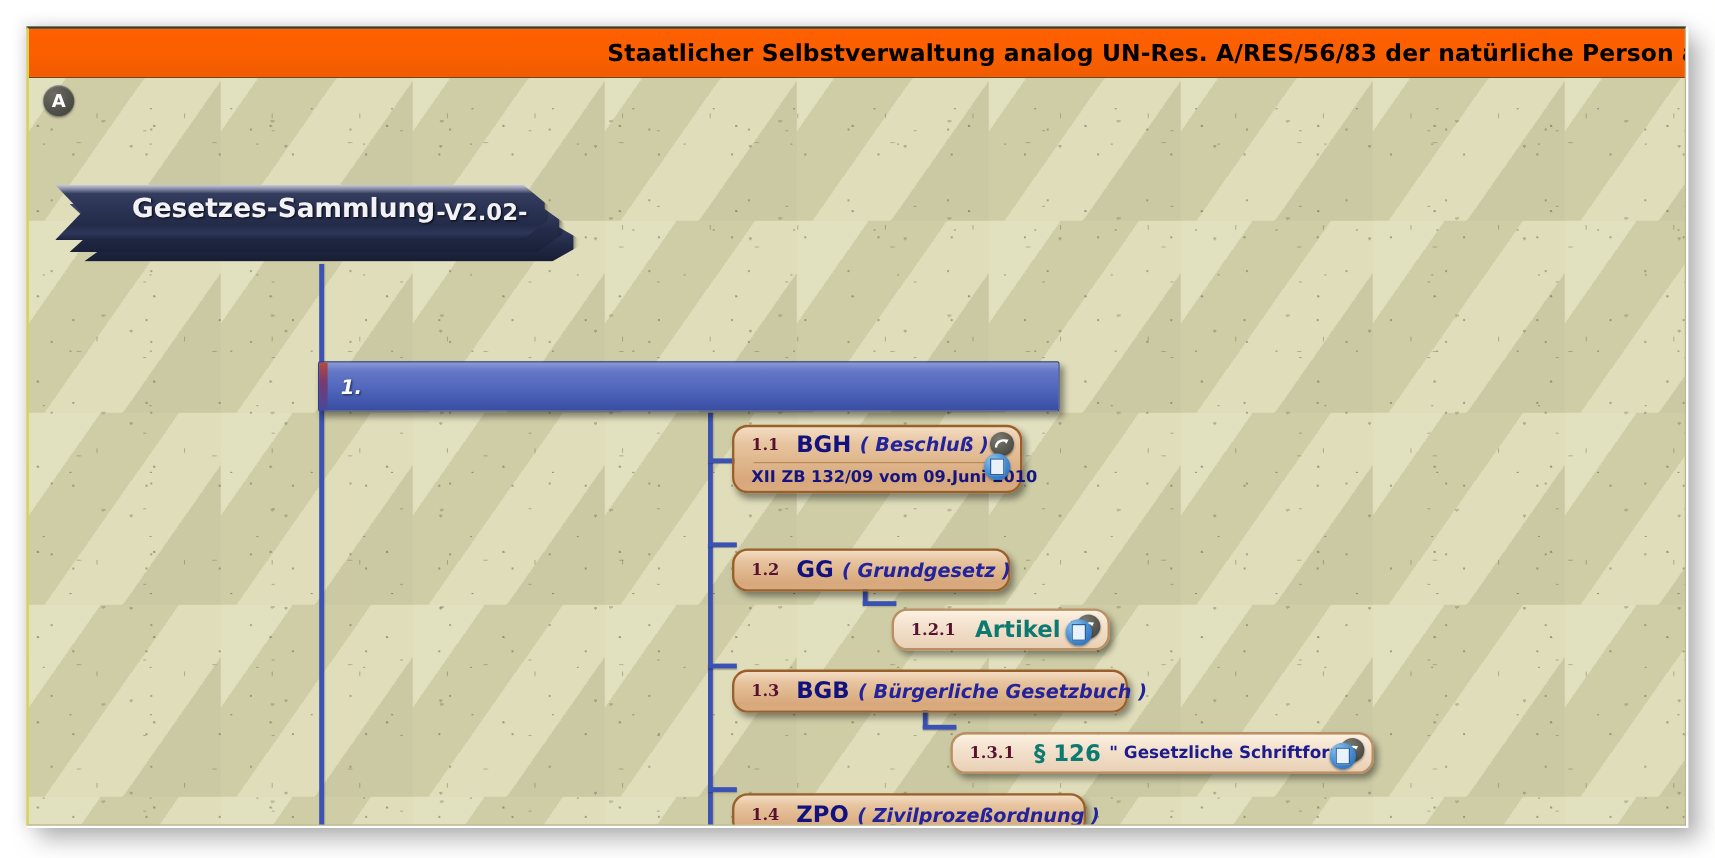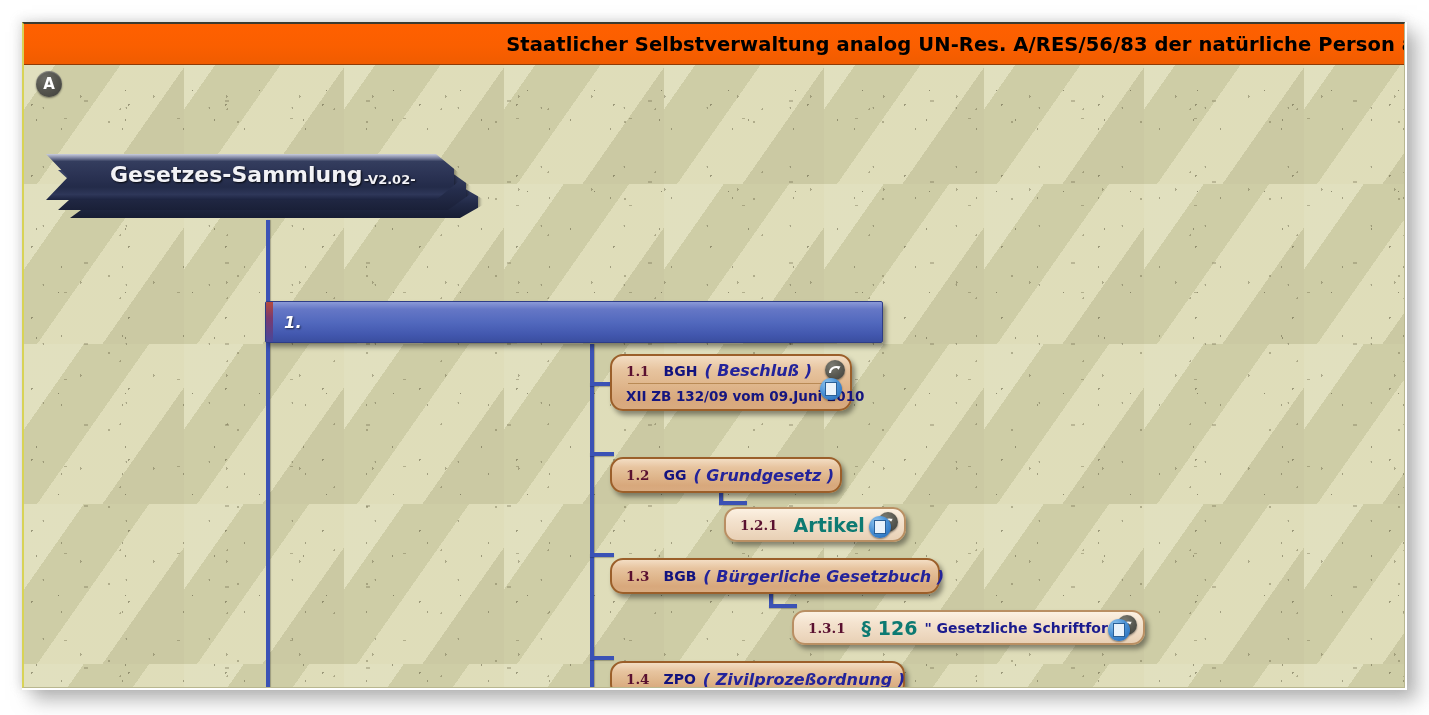--- a/index.html
+++ b/index.html
@@ -92,21 +92,21 @@
     clip-path:polygon(0 0, 390px 0, 418px 50%, 390px 100%, 0 100%, 22px 50%);}
   .banner.l1{z-index:3;}
   .banner.l2{z-index:2;}
   .banner.l3{z-index:1;}
   #root-label{
     position:absolute;z-index:4;left:86px;top:138px;
     color:#f2f2f6;font-weight:bold;font-size:22px;
     text-shadow:1px 1px 2px rgba(0,0,0,.85);
     white-space:nowrap;
   }
-  #root-label .ver{font-size:13px;vertical-align:-2px;margin-left:1px;}
+  #root-label .ver{font-size:19px;vertical-align:-2px;margin-left:1px;}
 
   
   .node-blue{
     position:absolute;
     background:linear-gradient(180deg,#8b9ad8 0%,#6577c6 18%,#5168bd 52%,#4257ae 82%,#3a4e9f 100%);
     border:1px solid #2e3d86;
     border-radius:2px;
     box-shadow:3px 4px 5px rgba(0,0,0,.40);
     display:flex;align-items:center;
     padding:0 12px 0 18px;
@@ -139,21 +139,21 @@
   .node-cream{
     background:linear-gradient(180deg,#fcf1e2 0%,#f4e3cf 35%,#eed9c1 70%,#e8d0b5 100%);
     border:2px solid #b98f63;
   }
   .node-tan .line1{
     display:flex;align-items:center;
     font-size:16px;font-weight:bold;color:#1a1a8c;
     padding:0 14px;
   }
   .node-tan .num{font-size:13.5px;font-weight:bold;color:#5a1030;font-family:"DejaVu Serif","Liberation Serif",serif;}
-  .node-tan .abbr{font-size:14px;font-weight:bold;color:#12127e;margin-left:14px;}
+  .node-tan .abbr{font-size:19px;font-weight:bold;color:#12127e;margin-left:14px;}
   .node-tan .paren{font-size:16px;font-style:italic;font-weight:bold;color:#23239b;margin-left:7px;}
   .node-tan .teal{color:#0d7a72;font-size:19px;font-weight:bold;margin-left:16px;}
   .node-tan .quoted{color:#1b1b8e;font-size:14px;font-weight:bold;margin-left:7px;}
   .node-tan .rule{
     height:1px;background:#b98a55;margin:3px 16px 4px 16px;
   }
   .node-tan .sub{
     font-size:13.5px;font-weight:bold;color:#15157f;
     padding:0 14px;text-align:center;
   }
@@ -243,21 +243,21 @@
     </div>
 
     <div class="node-tan" style="left:586px;top:433px;width:232px;height:36px;">
       <div class="line1">
         <span class="num">1.2</span>
         <span class="abbr">GG</span>
         <span class="paren">( Grundgesetz )</span>
       </div>
     </div>
 
-    <div class="node-tan node-cream" style="left:700px;top:483px;width:182px;height:35px;">
+    <div class="node-tan node-cream" style="left:719px;top:483px;width:182px;height:35px;">
       <div class="line1">
         <span class="num">1.2.1</span>
         <span class="teal">Artikel 1</span>
       </div>
       <span class="icon-jump" style="right:6px;top:3px;">
         <svg width="12" height="12" viewBox="0 0 14 14" aria-hidden="true">
           <path d="M2 10 C2 5, 7 3, 11 4.5" stroke="#ffffff" stroke-width="2" fill="none"></path>
           <path d="M12.5 3.2 L7.8 3.4 L10.6 6.8 Z" fill="#ffffff"></path>
         </svg>
       </span>

